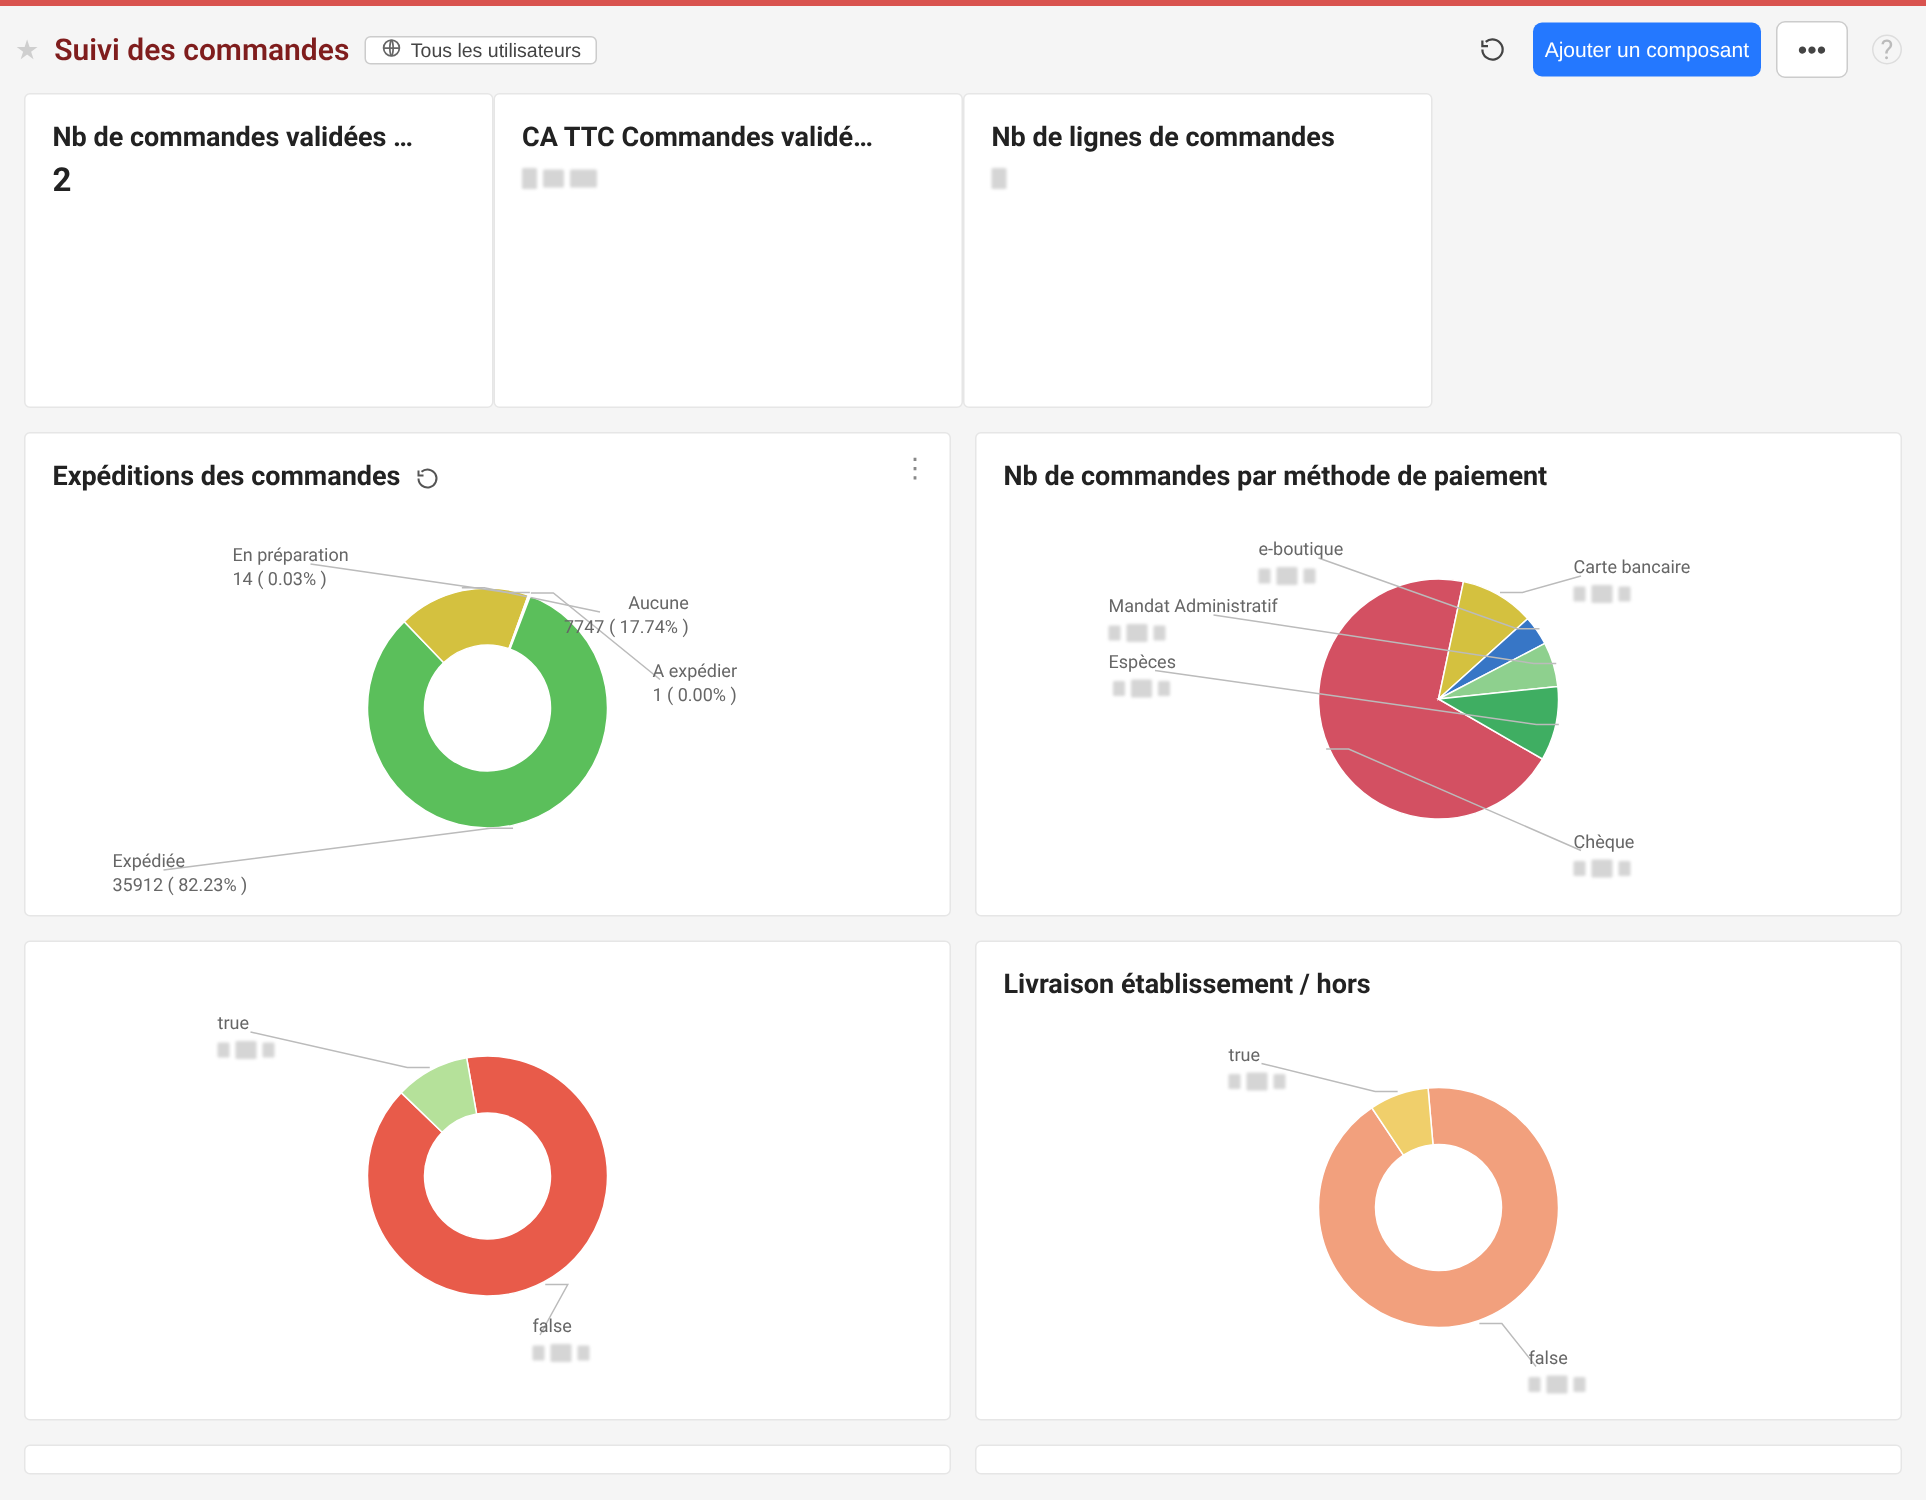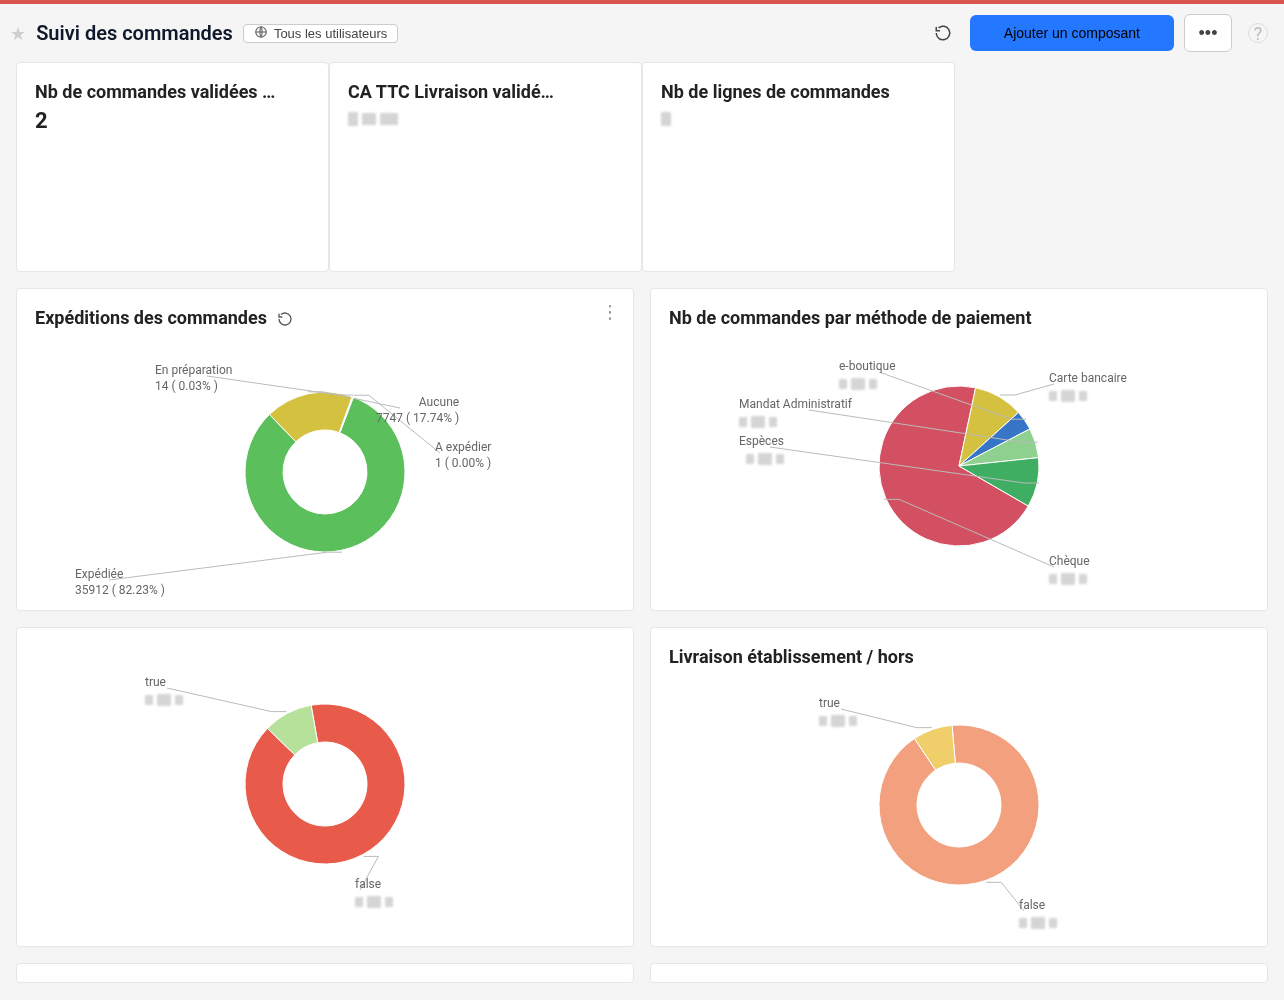--- a/index.html
+++ b/index.html
@@ -9,21 +9,21 @@
     color: #333;
   }
   .top-red-bar { height: 4px; background: #d9534f; }
   .header {
     display: flex;
     align-items: center;
     padding: 10px 16px 10px 10px;
     gap: 10px;
   }
   .star-icon { color: #cfcfcf; font-size: 18px; user-select: none; }
-  .page-title { font-size: 20px; font-weight: 600; color: #0f172a; }
+  .page-title { font-size: 20px; font-weight: 600; color: #7f1d1d; }
   .btn-outline {
     display: inline-flex;
     align-items: center;
     gap: 6px;
     border: 1px solid #ccc;
     background: #fff;
     border-radius: 4px;
     padding: 0 10px;
     font-size: 13px;
     color: #444;
@@ -31,24 +31,24 @@
   }
   .globe-icon { width: 14px; height: 14px; display: inline-block; }
   .spacer { flex: 1; }
   .btn-icon {
     width: 34px; height: 34px;
     display: inline-flex; align-items: center; justify-content: center;
     border-radius: 4px; cursor: pointer;
   }
   .btn-primary {
     background: #2478ff;
-    color: #000000;
+    color: #ffffff;
     border: none;
     border-radius: 6px;
-    padding: 10px 34px;
+    padding: 10px 8px;
     font-size: 14px;
     font-weight: 500;
     cursor: pointer;
   }
   .btn-more {
     border: 1px solid #ccc;
     background: #fff;
     border-radius: 6px;
     width: 48px; height: 38px;
     display: inline-flex; align-items: center; justify-content: center;
@@ -165,21 +165,21 @@
   <button class="btn-more">•••</button>
   <span class="help-icon">?</span>
 </div>
 
 <div class="grid">
   <div class="card card-small">
     <div class="card-title">Nb de commandes validées …</div>
     <div class="kpi-value">2</div>
   </div>
   <div class="card card-small">
-    <div class="card-title">CA TTC Livraison validé…</div>
+    <div class="card-title">CA TTC Commandes validé…</div>
     <div class="blurred-blocks">
       <span class="bb-a"></span>
         <span class="bb-b"></span>
         <span class="bb-c"></span>
     </div>
   </div>
   <div class="card card-small">
     <div class="card-title">Nb de lignes de commandes</div>
     <div class="blurred-blocks">
       <span class="bb-a"></span>
@@ -246,21 +246,21 @@
         <div class="donut-label" style="left:170px;top:22px;text-align:left">e-boutique<br><span class="blurred-blocks">
             <span class="bb-d"></span>
             <span class="bb-b"></span>
             <span class="bb-d"></span>
           </span></div>
         <div class="donut-label" style="left:70px;top:60px;text-align:left">Mandat Administratif<br><span class="blurred-blocks">
             <span class="bb-d"></span>
             <span class="bb-b"></span>
             <span class="bb-d"></span>
           </span></div>
-        <div class="donut-label" style="left:70px;top:97px;text-align:right">Espèces<br><span class="blurred-blocks">
+        <div class="donut-label" style="left:70px;top:97px;text-align:center">Espèces<br><span class="blurred-blocks">
             <span class="bb-d"></span>
             <span class="bb-b"></span>
             <span class="bb-d"></span>
           </span></div>
       </div>
   </div>
 </div>
 
 <div class="grid2">
   <div class="card card-chart">

